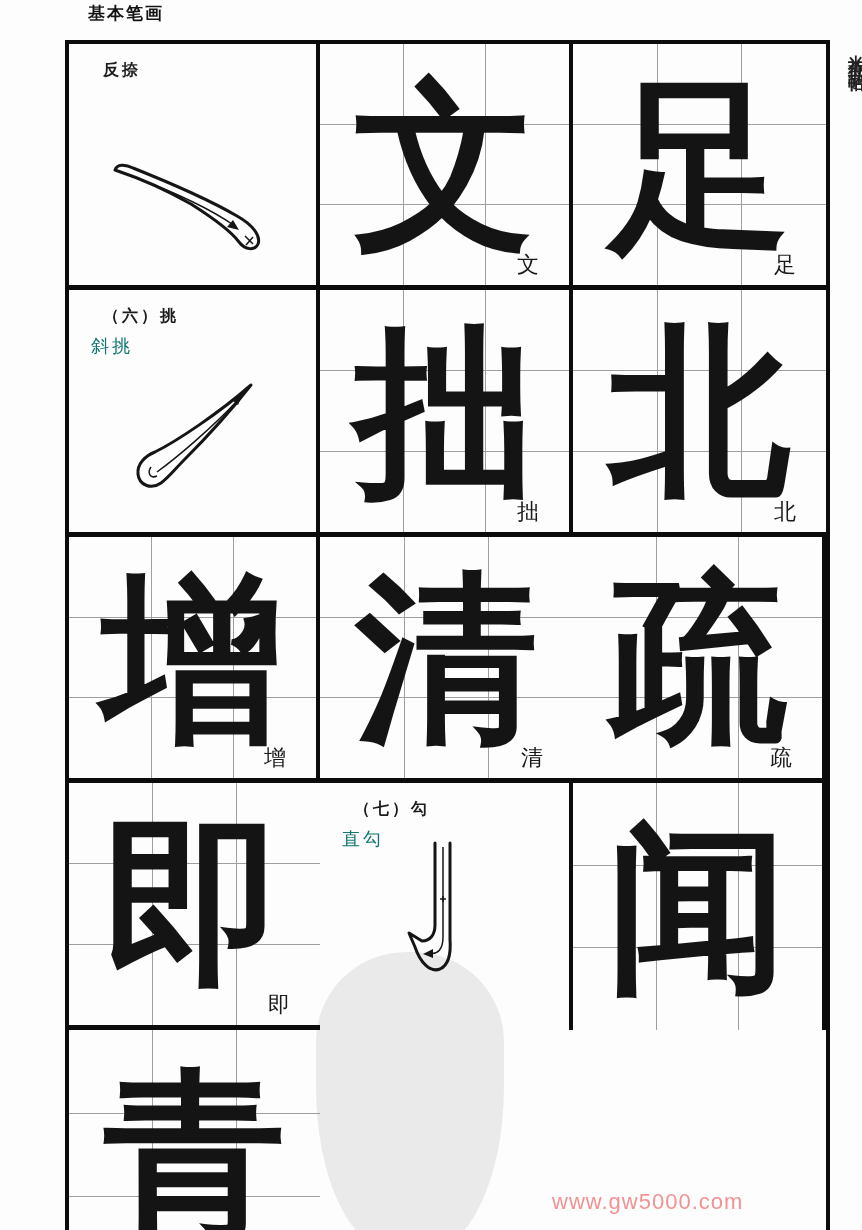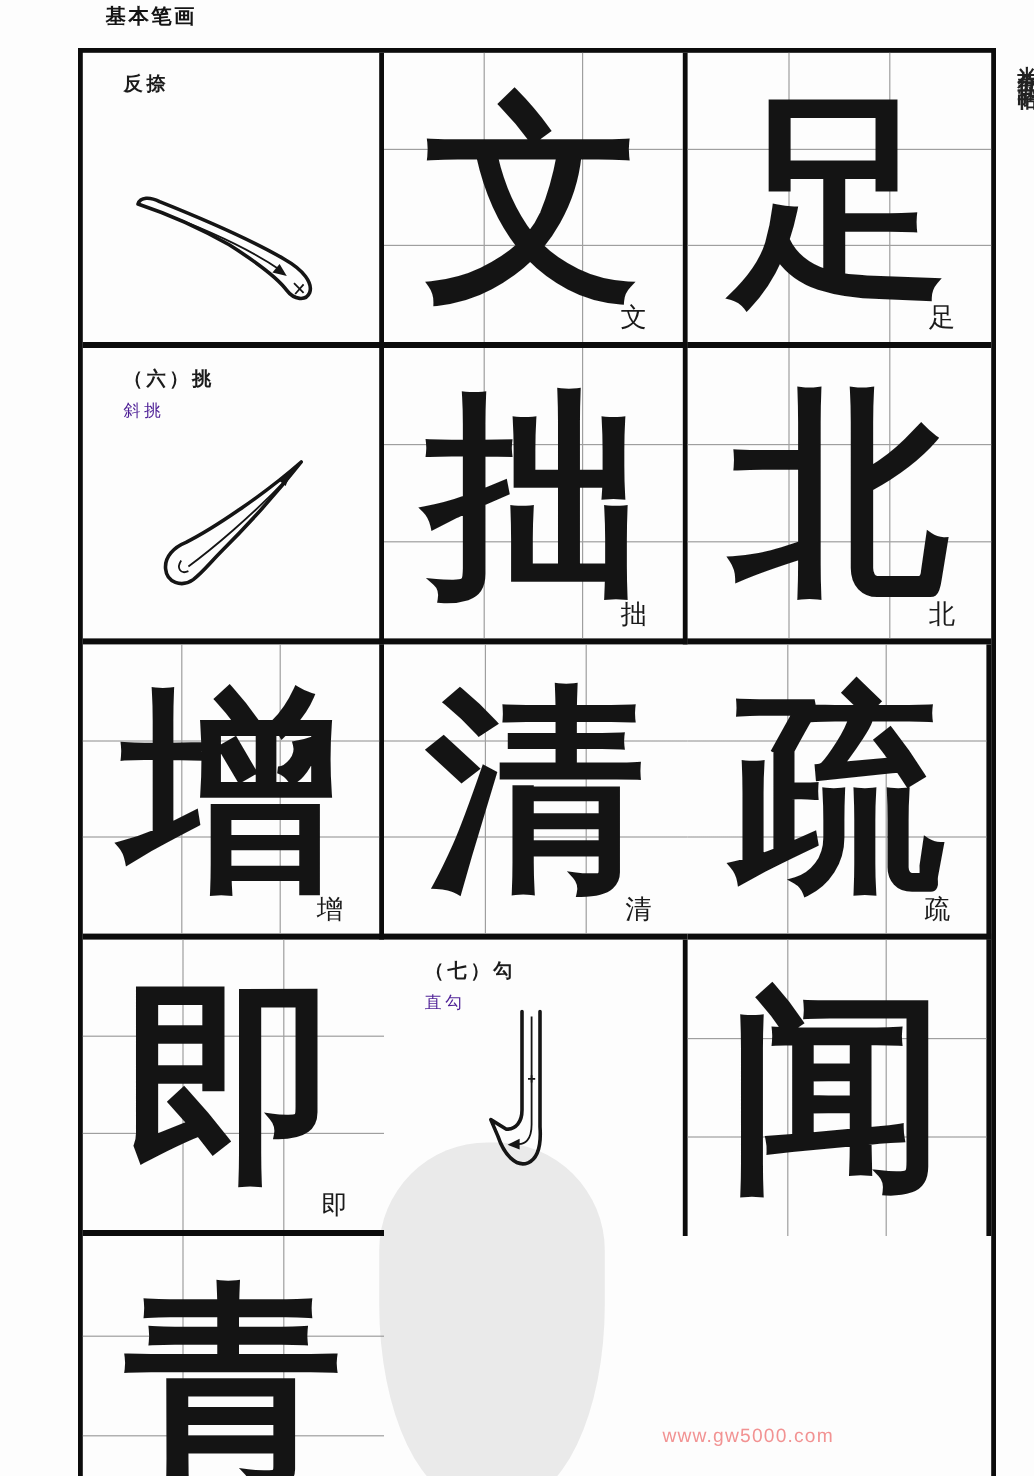--- a/index.html
+++ b/index.html
@@ -50,22 +50,22 @@
     border-bottom:5px solid #0c0c0c;
   }
   .cell.last-col{border-right:none;}
   .row5 .cell,.cell.row5{border-bottom:none;}
   .diagram-cell{background:transparent;}
   .diagram-label{
     position:absolute;left:34px;top:16px;
     font-size:16px;letter-spacing:3px;font-weight:600;color:#1b1b1b;
   }
   .diagram-sublabel{
-    position:absolute;left:34px;top:44px;
-    font-size:14px;letter-spacing:3px;font-weight:500;color:#4c1d95;
+    position:absolute;left:22px;top:44px;
+    font-size:18px;letter-spacing:3px;font-weight:500;color:#0f766e;
   }
   .stroke-svg{position:absolute;}
   .stroke-svg .outline{fill:none;stroke:#151515;stroke-width:3;stroke-linejoin:round;stroke-linecap:round;}
   .stroke-svg .arrow{fill:none;stroke:#151515;stroke-width:1.5;}
   .stroke-svg .head{fill:#151515;stroke:none;}
   .example-cell{background:transparent;}
   .practice-grid{
     position:absolute;inset:0;
     background-image:
       linear-gradient(#8f8f8f,#8f8f8f),
@@ -84,21 +84,21 @@
     color:#141414;
     font-family:"DejaVu Serif","Liberation Serif",serif;
   }
   .corner-label{
     position:absolute;right:30px;bottom:5px;
     font-size:22px;color:#1a1a1a;
     font-family:"DejaVu Serif","Liberation Serif",serif;
   }
   .pink-watermark{
     position:absolute;left:552px;top:1189px;
-    font-size:16px;letter-spacing:1px;
+    font-size:22px;letter-spacing:1px;
     color:rgba(238,110,110,.75);
     z-index:5;
     font-family:"Liberation Sans",sans-serif;
   }
 </style>
 </head>
 <body>
 
 <div class="page-header">基本笔画</div>
 

